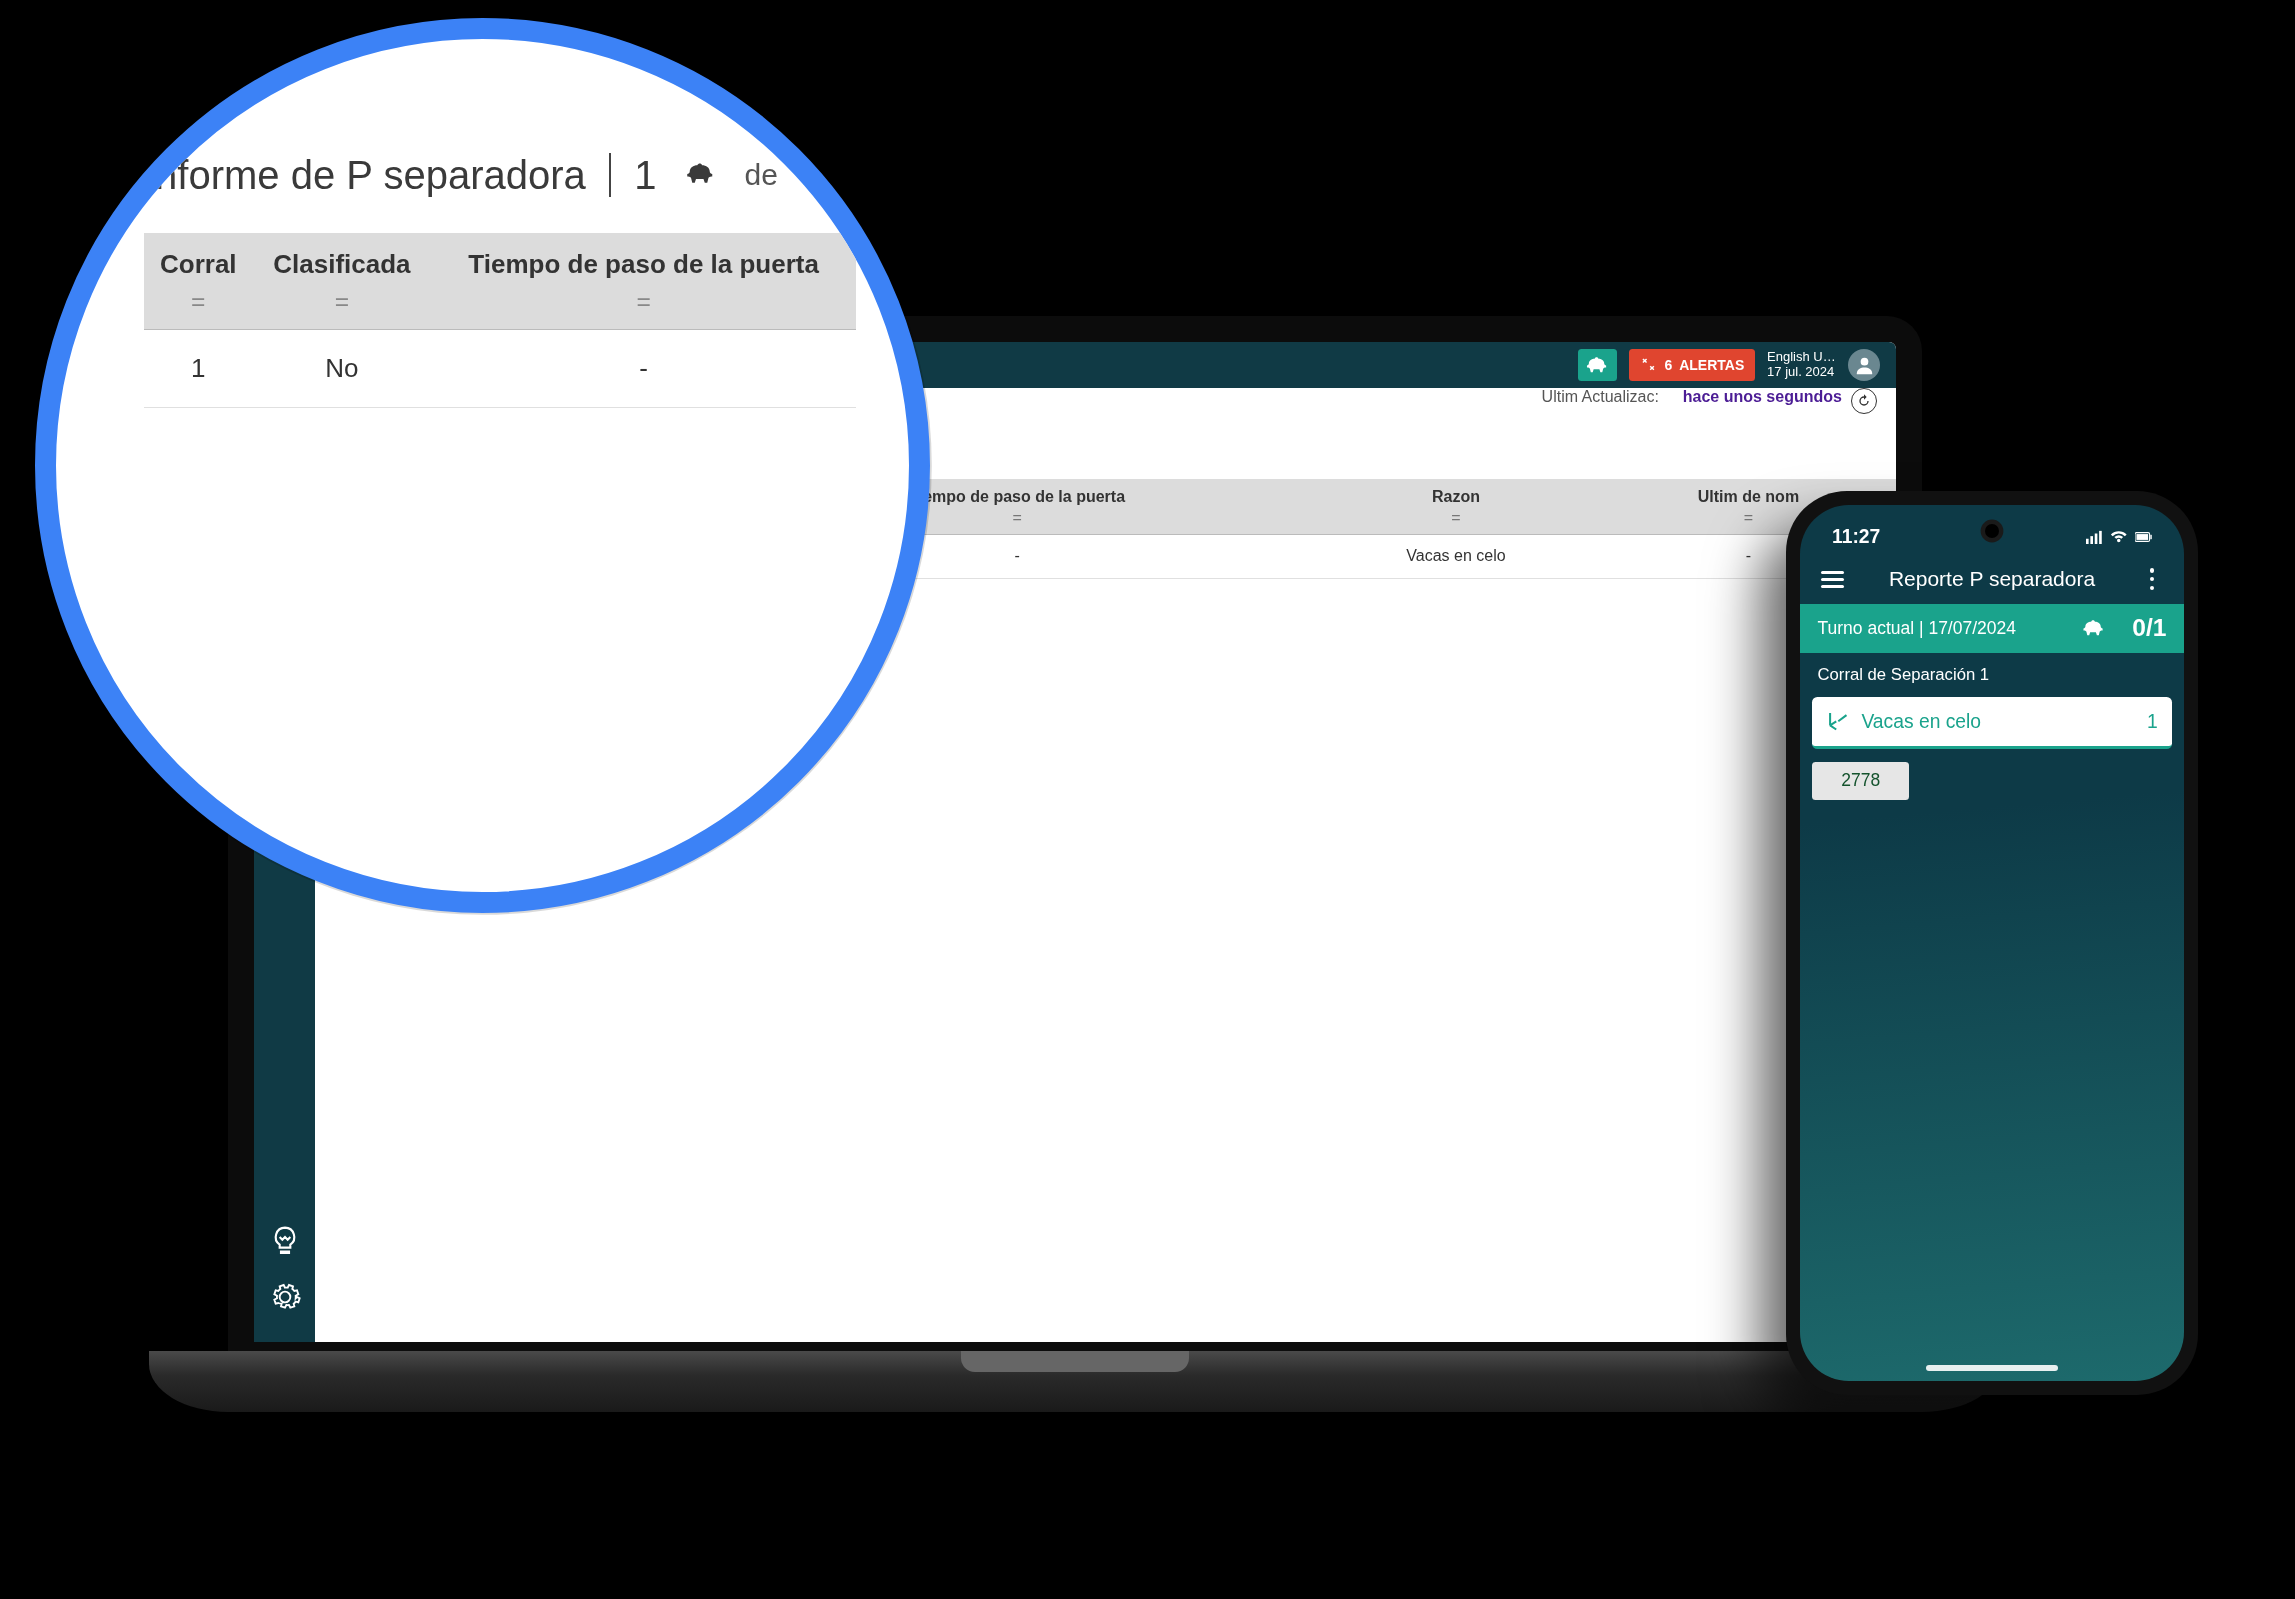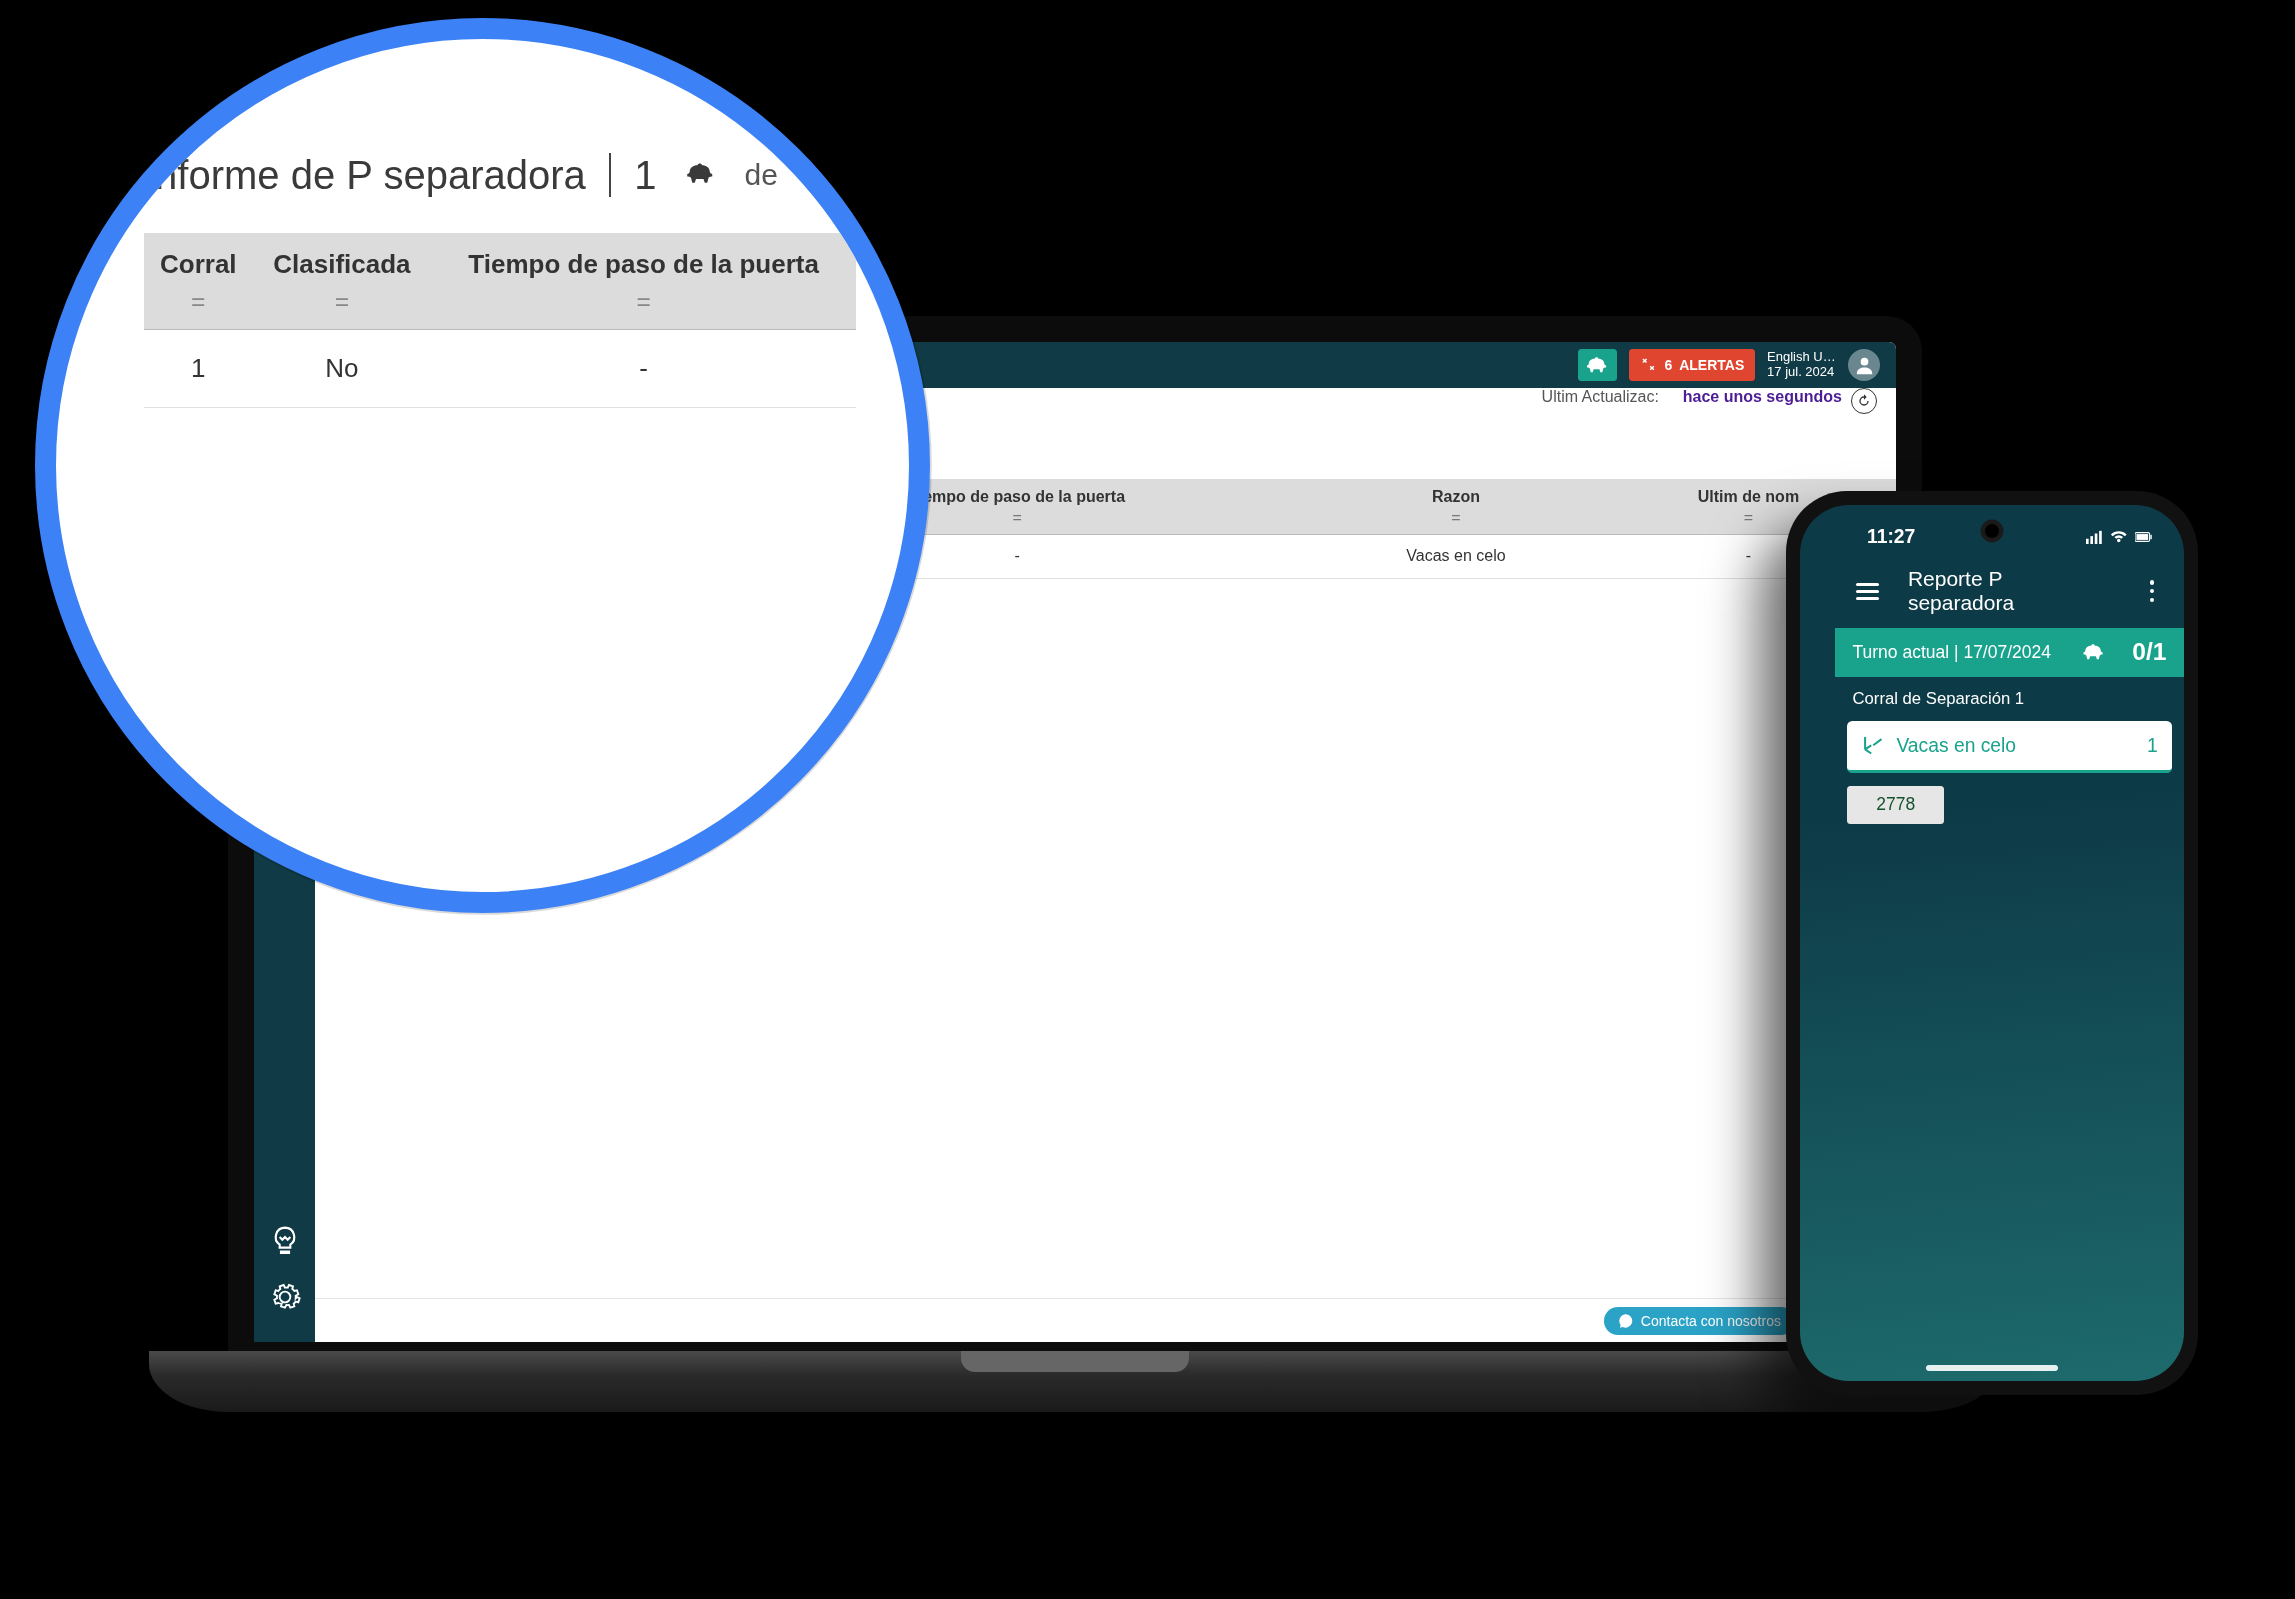--- a/index.html
+++ b/index.html
@@ -221,21 +221,20 @@
     padding: 14px;
     box-shadow: -26px 35px 53px rgba(0,0,0,.6);
   }
   .phone-screen {
     width: 100%; height: 100%;
     border-radius: 49px;
     overflow: hidden;
     background: linear-gradient(175deg, #0d3a47 0%, #0d3a47 35%, #1d6a6c 100%);
     position: relative;
     color: #fff;
-    padding-left: 35px;
   }
   .phone-camera {
     position: absolute; top: 19.3px; left: 50%; transform: translateX(-50%);
     width: 14px; height: 14px; background: #000; border-radius: 50%;
     box-shadow: 0 0 0 4.4px #1a1a1a;
   }
   .status-bar {
     display: flex; justify-content: space-between; align-items: center;
     padding: 21px 32px 7px 32px; font-size: 19.3px; font-weight: 600;
   }
@@ -381,30 +380,20 @@
               <td>No</td>
               <td>-</td>
               <td>Vacas en celo</td>
               <td>-</td>
             </tr>
           </tbody>
         </table>
 
         <div class="app-body-spacer"></div>
 
-        <div class="footer-bar">
-          <div class="contact-pill">
-            <svg viewBox="0 0 24 24" width="16" height="16" fill="#fff">
-                <path d="M12 2a10 10 0 00-8 16l-1 4 4-1a10 10 0 105-19z"></path>
-              </svg>
-            <span>Contacta con nosotros</span>
-          </div>
-          <span>|</span>
-          <span>Acerc</span>
-        </div>
       </div>
 
     </div>
   </div>
   <div class="laptop-base">
     <div class="laptop-notch"></div>
   </div>
 </div>
 
 <div class="magnifier">

